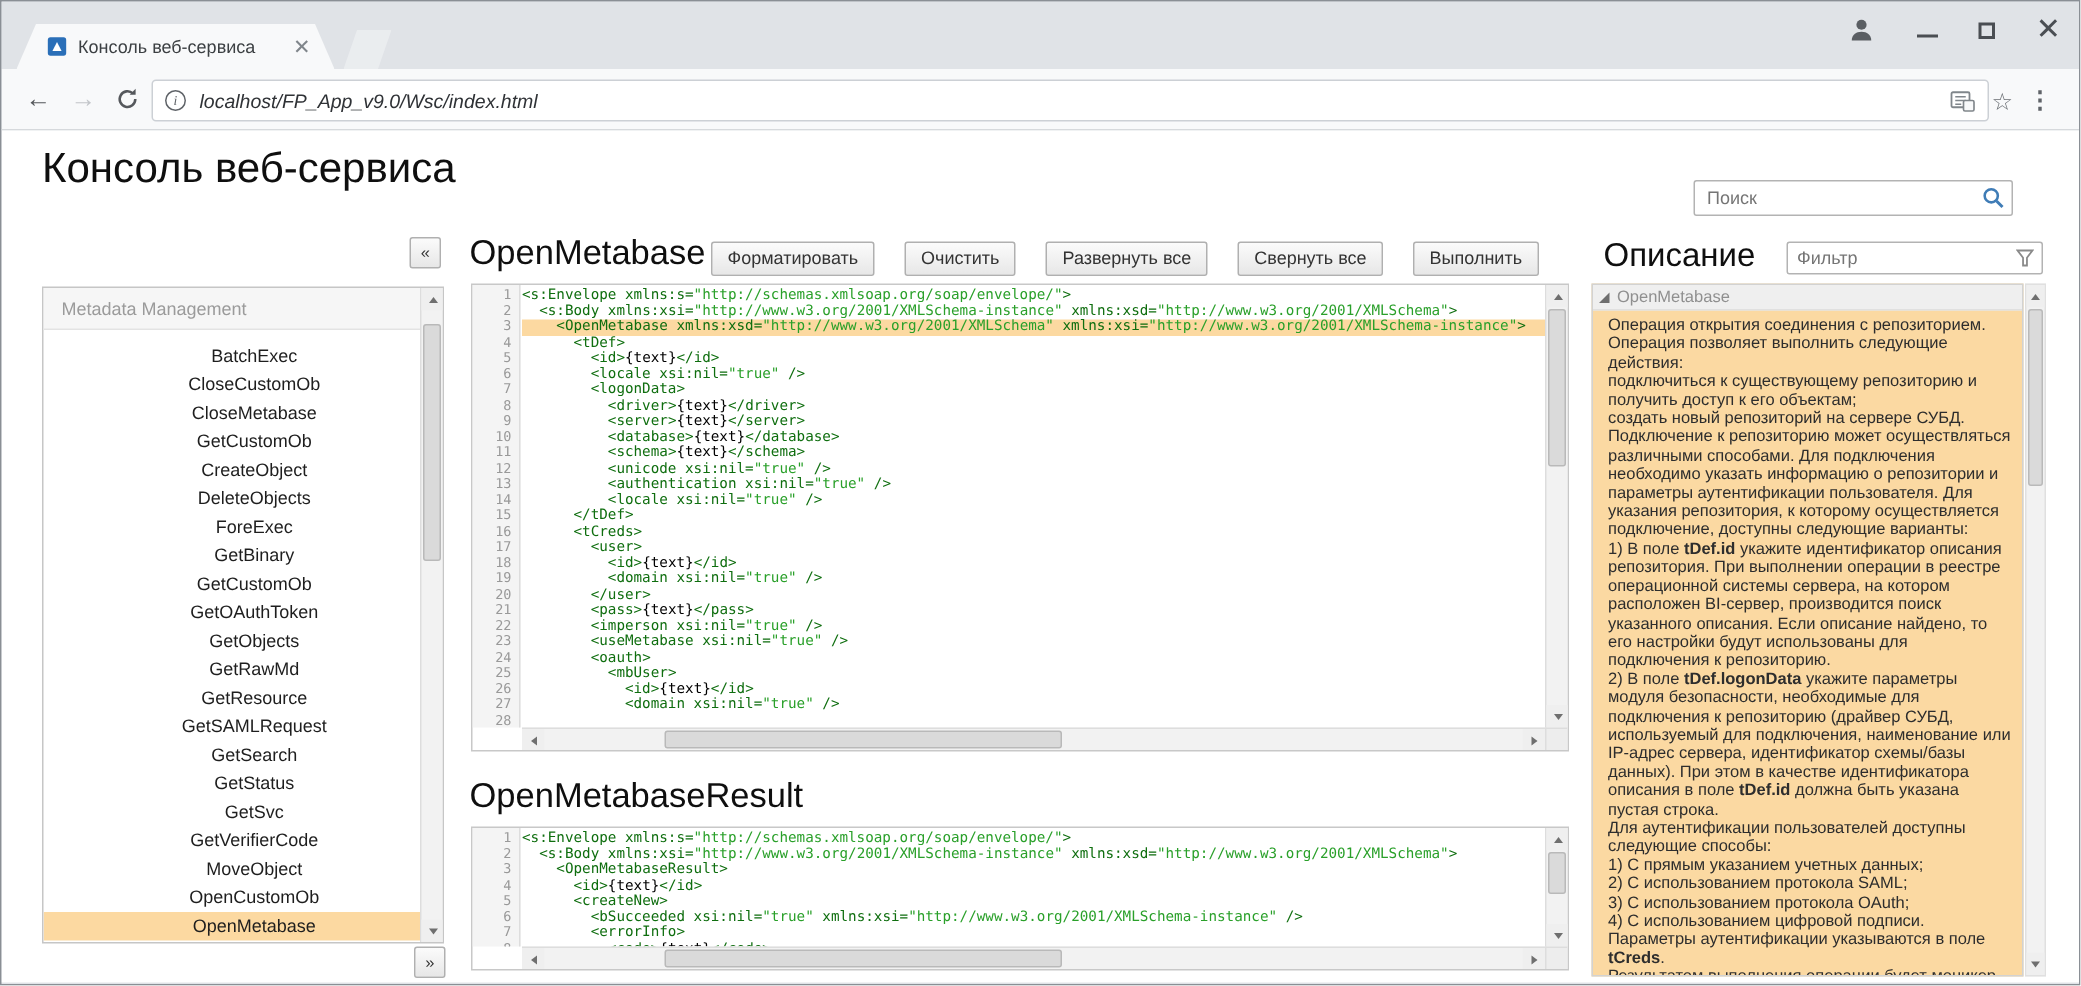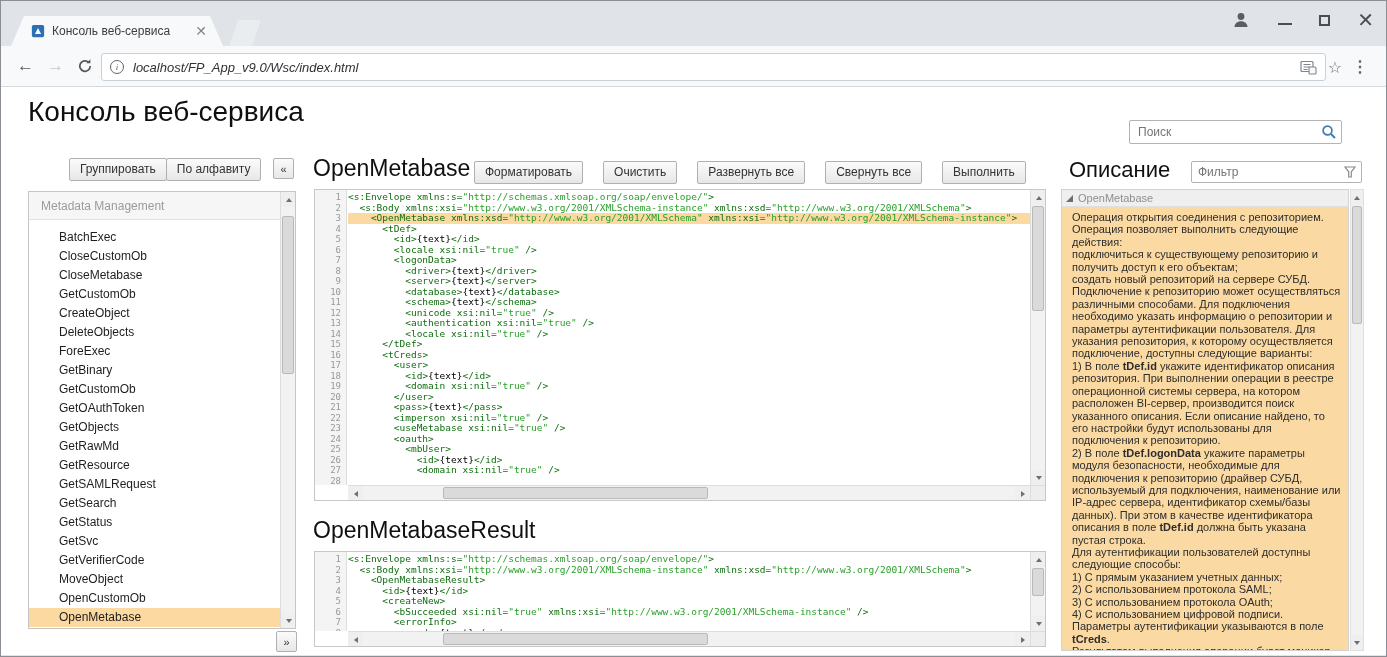--- a/index.html
+++ b/index.html
@@ -51,21 +51,21 @@
          background:linear-gradient(#fbfbfb,#e7e7e7); border:1px solid #b0b0b0; border-radius:2px; white-space:nowrap; }
   .btn.selected { background:#e4e4e4; border-color:#767676; box-shadow:inset 0 1px 3px rgba(0,0,0,.22); }
   .btn-group { position:absolute; left:41px; top:0; display:flex; }
   .btn-group .btn + .btn { margin-left:-1px; }
   .mini-btn { font-size:11px; padding:1px 0; width:21px; height:21px; text-align:center; }
 
   .sb-toolbar { position:absolute; left:27px; top:71px; width:268px; height:24px; }
   .collapse-btn { position:absolute; right:2px; top:0; }
 
   .sb-panel { position:absolute; left:27px; top:104px; width:268px; height:438px;
-              border:1px solid #c6c6c6; background:#fff; overflow:hidden; }
+              border:1px solid #c6c6c6; background:#fff; overflow:hidden;text-align:center; }
   .sb-header { height:28px; background:#f6f6f6; border-bottom:1px solid #e3e3e3; color:#9b9b9b;
                font-size:12px; display:flex; align-items:center; padding-left:12px; margin-right:15px; }
   .sb-items { position:absolute; top:28px; left:0; right:15px; bottom:0; padding-top:8px; overflow:hidden; }
   .sb-item { height:19px; line-height:19px; padding-left:30px; font-size:12px; color:#1e1e1e; white-space:nowrap; }
   .sb-item.selected { background:var(--sel,#fcd9a1); }
   .expand-btn { position:absolute; left:275px; top:544px; }
 
   
   .vscroll { position:absolute; top:0; right:0; width:15px; bottom:15px; background:#f2f2f2; border-left:1px solid #ddd; }
   .vscroll.full { bottom:0; }
@@ -179,24 +179,20 @@
       <input placeholder="Поиск" style="">
       <span style="display:flex;">
         <svg width="16" height="16" viewBox="0 0 16 16">
             <circle cx="6.5" cy="6.5" r="4.4" fill="none" stroke="#3f7cb6" stroke-width="1.7"></circle>
             <path d="M10 10l4 4" stroke="#3f7cb6" stroke-width="2"></path>
           </svg>
       </span>
     </div>
 
     <div class="sb-toolbar">
-      <div class="btn-group">
-        <button class="btn">Группировать</button>
-        <button class="btn">По алфавиту</button>
-      </div>
       <button class="btn mini-btn collapse-btn">«</button>
     </div>
 
     <div class="sb-panel">
       <div class="sb-header">Metadata Management</div>
       <div class="sb-items">
           <div class="sb-item">BatchExec</div>
           <div class="sb-item">CloseCustomOb</div>
           <div class="sb-item">CloseMetabase</div>
           <div class="sb-item">GetCustomOb</div>

